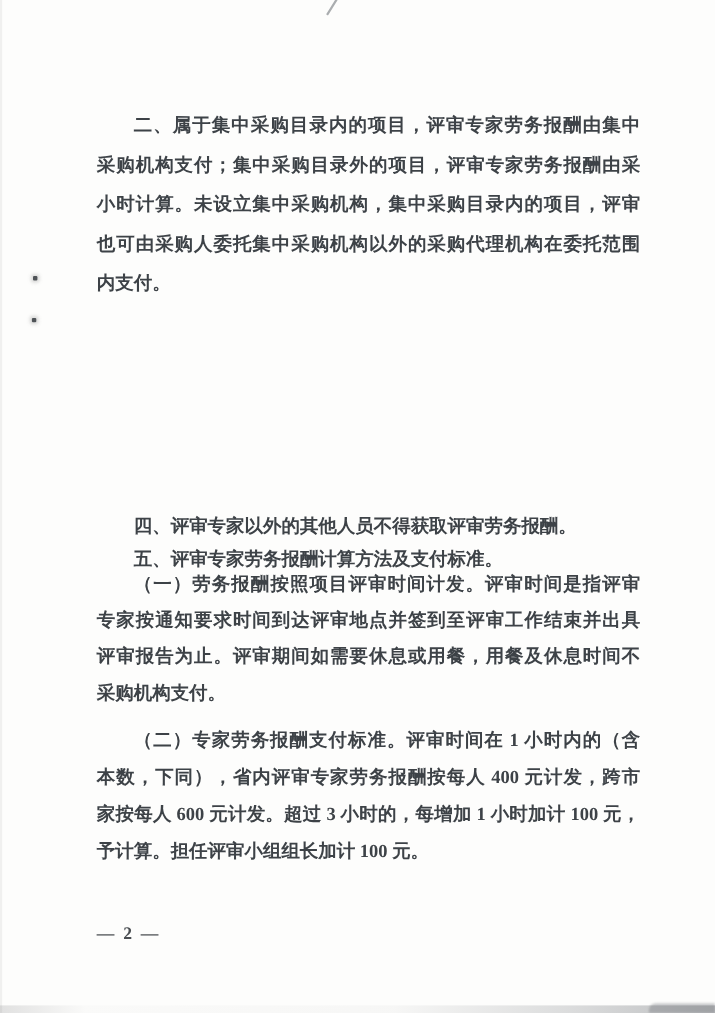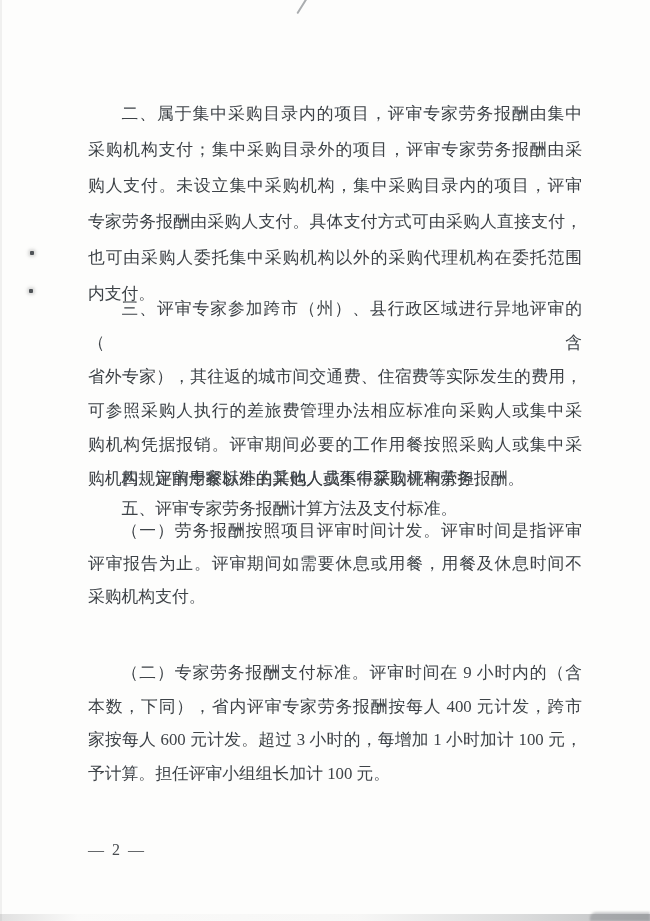--- a/index.html
+++ b/index.html
@@ -4,20 +4,21 @@
 <style>
   html,body{margin:0;padding:0;background:#e8e8e8;}
   .page{
     position:relative;
     width:650px;height:921px;
     margin:0 auto;
     background:#fdfdfc;
     overflow:hidden;
     font-family:"Liberation Serif","DejaVu Serif",serif;
     color:#3d4247;
+    font-weight:bold;
   }
   .para{
     position:absolute;
     left:88px;
     width:494px;
     font-size:16.8px;
   }
   .line{display:block;}
   .fill{text-align:justify;text-align-last:justify;}
   .indent{text-indent:33.6px;}
@@ -84,50 +85,43 @@
 
 <div class="page">
 
   <div class="scan-stroke"></div>
   <div class="speck speck-1"></div>
   <div class="speck speck-2"></div>
 
   <div class="para p1">
     <span class="line fill indent">二、属于集中采购目录内的项目，评审专家劳务报酬由集中</span>
     <span class="line fill">采购机构支付；集中采购目录外的项目，评审专家劳务报酬由采</span>
-    <span class="line fill">购人支付。未设立集中采购机构，集中采购目录内的项目，评审</span>
-    <span class="line fill">专家劳务报酬由采购人支付。具体支付方式可由采购人直接支付，</span>
+    <span class="line fill">小时计算。未设立集中采购机构，集中采购目录内的项目，评审</span>
     <span class="line fill">也可由采购人委托集中采购机构以外的采购代理机构在委托范围</span>
     <span class="line">内支付。</span>
   </div>
 
-  <div class="para p2">
-    <span class="line fill indent">三、评审专家参加跨市（州）、县行政区域进行异地评审的（含</span>
-    <span class="line fill">省外专家），其往返的城市间交通费、住宿费等实际发生的费用，</span>
-    <span class="line fill">可参照采购人执行的差旅费管理办法相应标准向采购人或集中采</span>
-    <span class="line fill">购机构凭据报销。评审期间必要的工作用餐按照采购人或集中采</span>
-    <span class="line">购机构规定的用餐标准由采购人或集中采购机构承担。</span>
-  </div>
 
   <div class="para p3">
     <span class="line indent">四、评审专家以外的其他人员不得获取评审劳务报酬。</span>
   </div>
 
   <div class="para p4">
     <span class="line indent">五、评审专家劳务报酬计算方法及支付标准。</span>
   </div>
 
   <div class="para p5">
     <span class="line fill indent">（一）劳务报酬按照项目评审时间计发。评审时间是指评审</span>
+    <span class="line fill">专家按通知要求时间到达评审地点并签到至评审工作结束并出具</span>
     <span class="line fill">评审报告为止。评审期间如需要休息或用餐，用餐及休息时间不</span>
     <span class="line">采购机构支付。</span>
   </div>
 
   <div class="para p6">
-    <span class="line fill indent">（二）专家劳务报酬支付标准。评审时间在 9 小时内的（含</span>
+    <span class="line fill indent">（二）专家劳务报酬支付标准。评审时间在 1 小时内的（含</span>
     <span class="line fill">本数，下同），省内评审专家劳务报酬按每人 400 元计发，跨市</span>
     <span class="line fill">家按每人 600 元计发。超过 3 小时的，每增加 1 小时加计 100 元，</span>
     <span class="line">予计算。担任评审小组组长加计 100 元。</span>
   </div>
 
   <div class="page-footer">— 2 —</div>
 
   <div class="edge-shade"></div>
   <div class="bottom-smudge"></div>
   <div class="corner-smudge"></div>

